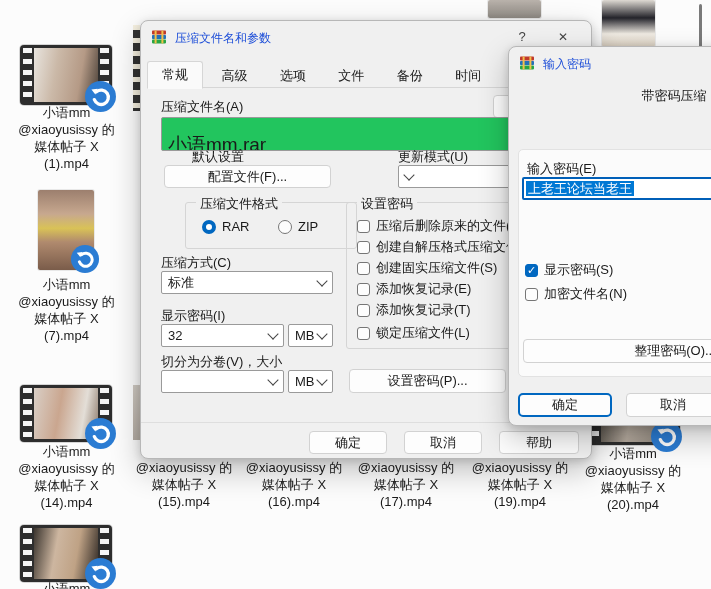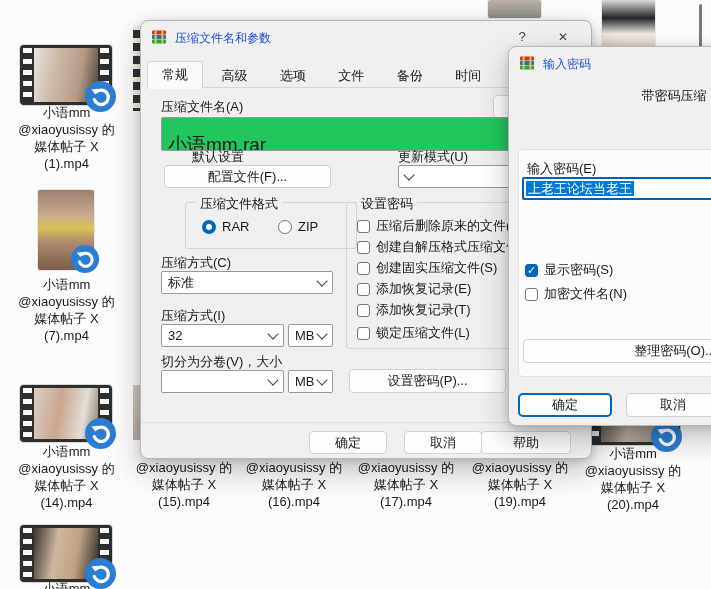--- a/index.html
+++ b/index.html
@@ -254,21 +254,21 @@
         <span>锁定压缩文件(L)</span>
       </div>
     </div>
 
     <div class="lbl" style="left:20px;top:233px;">压缩方式(C)</div>
     <div class="combo" style="left:20px;top:250px;width:172px;height:23px;">
       <span>标准</span>
       <span class="chev"></span>
     </div>
 
-    <div class="lbl" style="left:20px;top:286px;">压缩方式(I)</div>
+    <div class="lbl" style="left:20px;top:286px;">显示密码(I)</div>
     <div class="combo" style="left:20px;top:303px;width:123px;height:23px;">
       <span>32</span>
       <span class="chev"></span>
     </div>
     <div class="combo" style="left:147px;top:303px;width:45px;height:23px;">
       <span>MB</span>
       <span class="chev"></span>
     </div>
 
     <div class="lbl" style="left:20px;top:332px;">切分为分卷(V)，大小</div>
@@ -285,21 +285,21 @@
       <span style="line-height:22px;text-align:center;">设置密码(P)...</span>
     </div>
 
     <div class="sep" style="left:0;top:401px;width:450px;"></div>
     <div class="btn" style="left:168px;top:410px;width:78px;height:23px;">
       <span>确定</span>
     </div>
     <div class="btn" style="left:263px;top:410px;width:78px;height:23px;">
       <span>取消</span>
     </div>
-    <div class="btn" style="left:340px;top:410px;width:90px;height:23px;">
+    <div class="btn" style="left:358px;top:410px;width:80px;height:23px;">
       <span>帮助</span>
     </div>
   </div>
 
   <div class="dlg" style="left:508px;top:46px;width:330px;height:378px;z-index:20;">
     <div class="titlebar">
       <svg class="ricon" viewBox="0 0 16 16">
         <rect x="1" y="1.6" width="14" height="4" rx="0.8" fill="#c0392b"></rect>
         <rect x="1" y="6" width="14" height="4" rx="0.8" fill="#2471b8"></rect>
         <rect x="1" y="10.4" width="14" height="4" rx="0.8" fill="#27a544"></rect>

